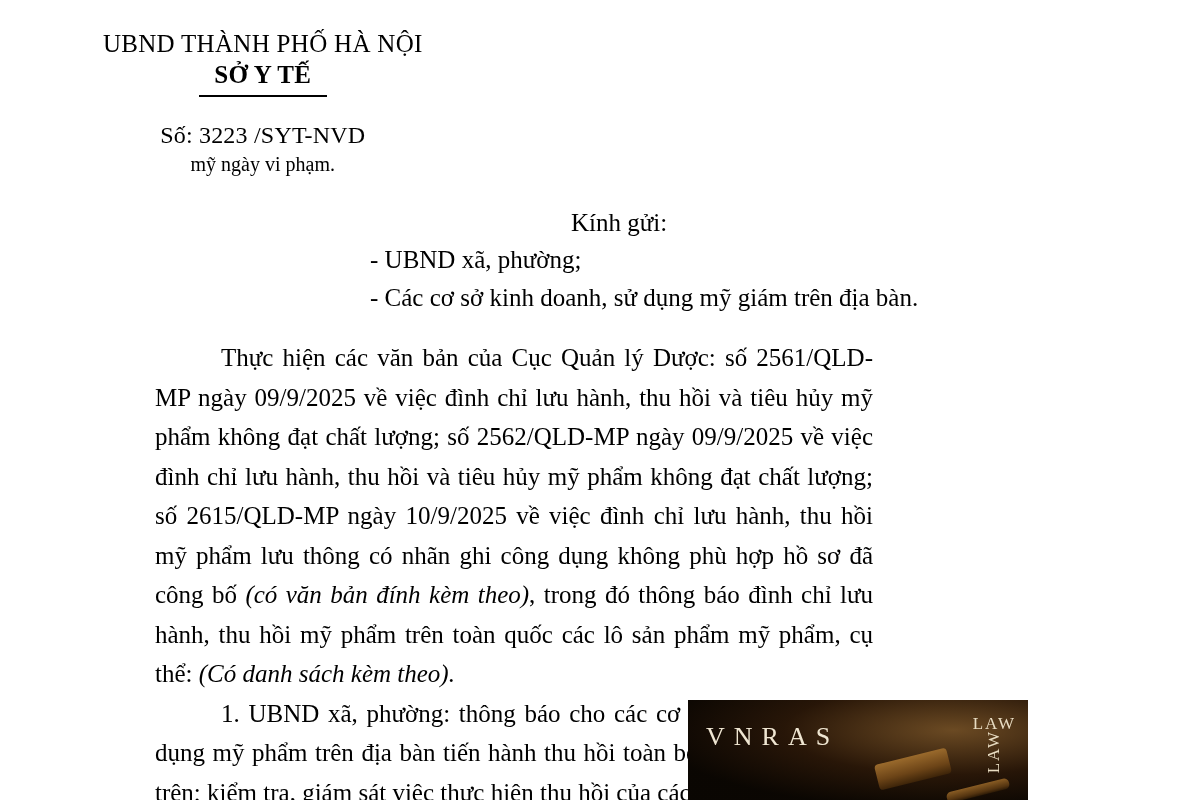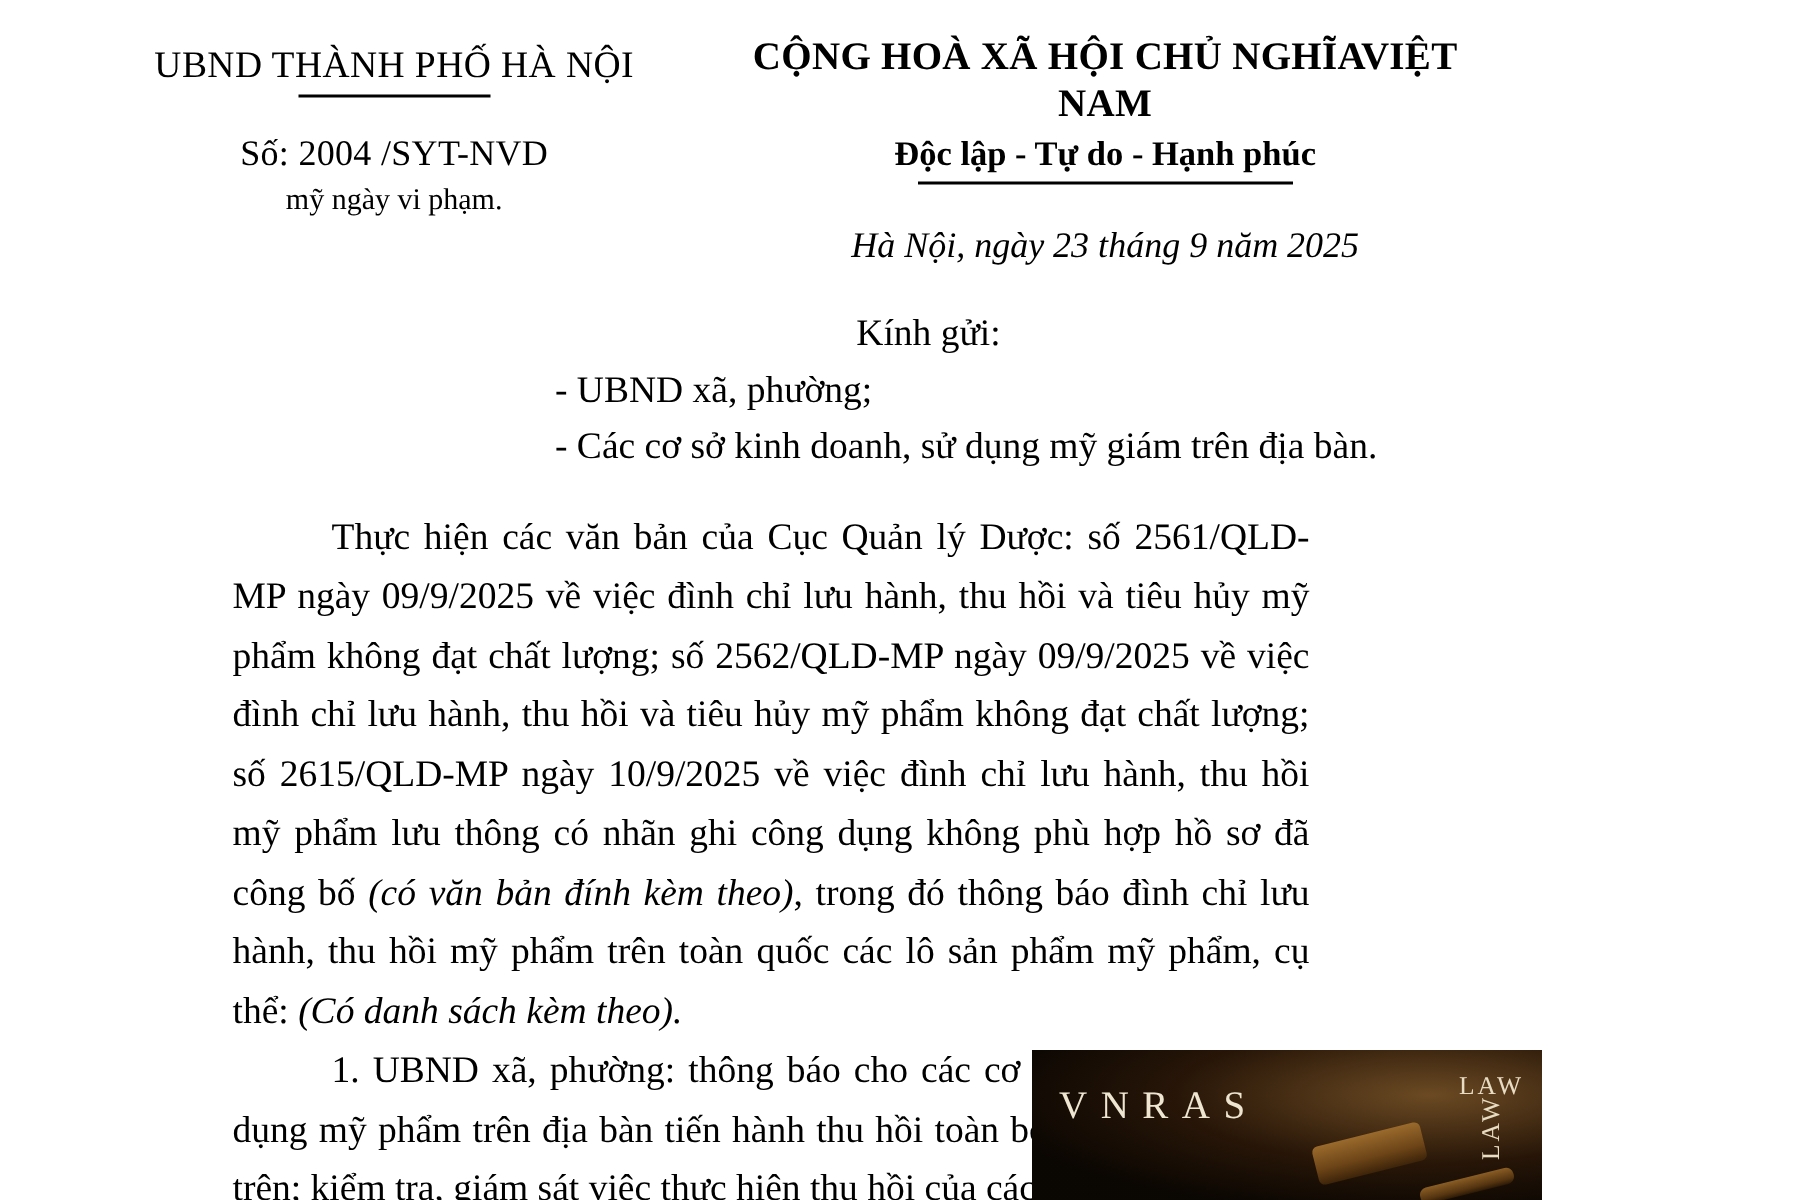--- a/index.html
+++ b/index.html
@@ -178,38 +178,33 @@
   }
 </style>
 </head>
 <body>
 
 <div class="page">
 
   <div class="header">
     <div class="header-left">
       <div class="org-line">UBND THÀNH PHỐ HÀ NỘI</div>
+      <div class="org-line bold">SỞ Y TẾ</div>
       <div class="rule short"></div>
 
       <div class="number-block">
         <div class="number-row">
           <span>Số:</span>
-          <span>2004</span>
+          <span>3223</span>
           <span>/SYT-NVD</span>
         </div>
         <div class="subject">mỹ ngày vi phạm.</div>
       </div>
     </div>
 
-    <div class="header-right">
-      <div class="nation-line">CỘNG HOÀ XÃ HỘI CHỦ NGHĨAVIỆT NAM</div>
-      <div class="nation-sub">Độc lập - Tự do - Hạnh phúc</div>
-      <div class="rule"></div>
-      <div class="date-line">Hà Nội, ngày 23  tháng 9  năm 2025</div>
-    </div>
   </div>
 
   <div class="recipients">
     <div class="kinh-gui">Kính gửi:</div>
     <div class="recipient-item">- UBND xã, phường;</div>
     <div class="recipient-item">- Các cơ sở kinh doanh, sử dụng mỹ giám trên địa bàn.</div>
   </div>
 
   <div class="body-text">
     <p><span>Thực hiện các văn bản của Cục Quản lý Dược: số 2561/QLD-MP ngày 09/9/2025 về việc đình chỉ lưu hành, thu hồi và tiêu hủy mỹ phẩm không đạt chất lượng; số 2562/QLD-MP ngày 09/9/2025 về việc đình chỉ lưu hành, thu hồi và tiêu hủy mỹ phẩm không đạt chất lượng; số 2615/QLD-MP ngày 10/9/2025 về việc đình chỉ lưu hành, thu hồi mỹ phẩm lưu thông có nhãn ghi công dụng không phù hợp hồ sơ đã công bố </span><span class="italic">(có văn bản đính kèm theo)</span><span>, trong đó thông báo đình chỉ lưu hành, thu hồi mỹ phẩm trên toàn quốc các lô sản phẩm mỹ phẩm, cụ thể: </span><span class="italic">(Có danh sách kèm theo).</span></p>

